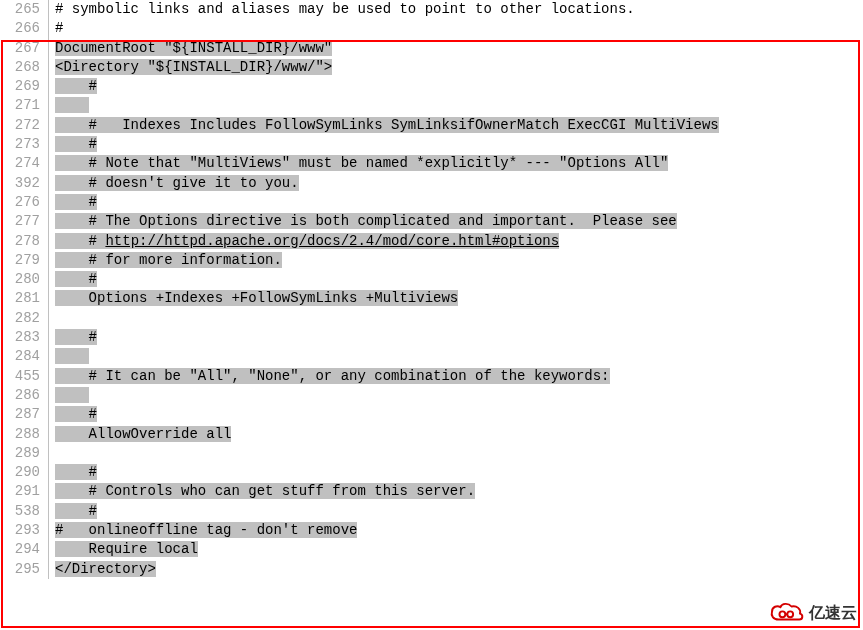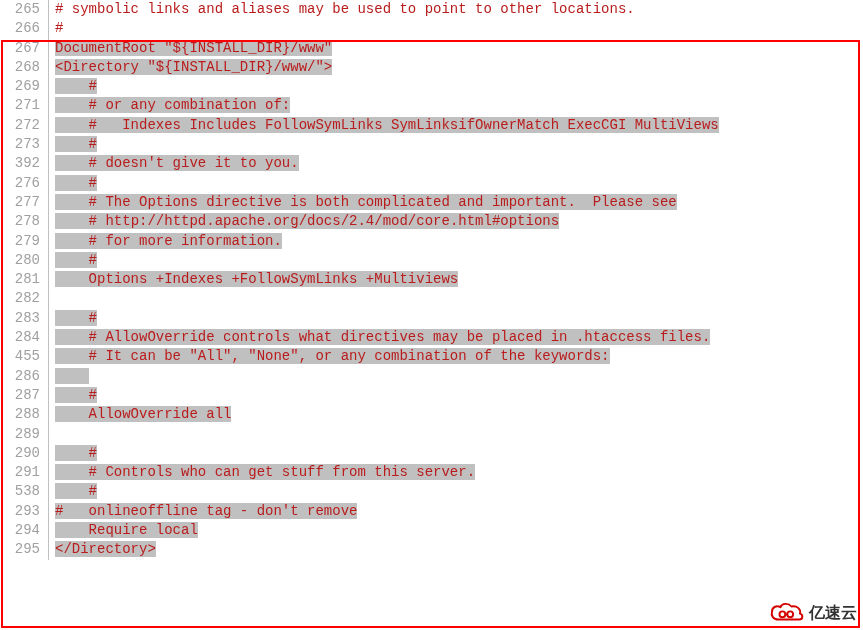--- a/index.html
+++ b/index.html
@@ -32,36 +32,36 @@
       flex-shrink: 0;
       user-select: none;
     }
     .divider {
       width: 1px;
       background: #c0c0c0;
       flex-shrink: 0;
     }
     .code {
       padding-left: 6px;
-      color: #b91c1c;
+      color: #000000;
       flex-grow: 1;
     }
     .hl {
       background: #c0c0c0;
     }
     .red-box {
       position: absolute;
       left: 1px;
       top: 40px;
       width: 859px;
       height: 588px;
       border: 2px solid #ff0000;
       pointer-events: none;
     }
-    .underline { }
+    .underline { text-decoration: underline; }
     .logo {
       position: absolute;
       right: 6px;
       bottom: 4px;
       display: flex;
       align-items: center;
       gap: 4px;
       pointer-events: none;
     }
     .logo-icon {
@@ -77,33 +77,34 @@
   </style>
 </head>
 <body>
 
 <div class="editor">
     <div class="line"><div class="gutter">265</div><div class="divider"></div><div class="code"><span class=""># symbolic links and aliases may be used to point to other locations.</span></div></div>
     <div class="line"><div class="gutter">266</div><div class="divider"></div><div class="code"><span class="">#</span></div></div>
     <div class="line"><div class="gutter">267</div><div class="divider"></div><div class="code"><span class="hl">DocumentRoot "${INSTALL_DIR}/www"</span></div></div>
     <div class="line"><div class="gutter">268</div><div class="divider"></div><div class="code"><span class="hl">&lt;Directory "${INSTALL_DIR}/www/"&gt;</span></div></div>
     <div class="line"><div class="gutter">269</div><div class="divider"></div><div class="code"><span class="hl">    </span><span class="hl">#</span></div></div>
-    <div class="line"><div class="gutter">271</div><div class="divider"></div><div class="code"><span class="hl">    </span><span class="hl"># or any combination of:</span></div></div>
+    <div class="line"><div class="gutter">271</div><div class="divider"></div><div class="code"><span class="hl">    </span></div></div>
     <div class="line"><div class="gutter">272</div><div class="divider"></div><div class="code"><span class="hl">    </span><span class="hl">#   Indexes Includes FollowSymLinks SymLinksifOwnerMatch ExecCGI MultiViews</span></div></div>
     <div class="line"><div class="gutter">273</div><div class="divider"></div><div class="code"><span class="hl">    </span><span class="hl">#</span></div></div>
+    <div class="line"><div class="gutter">274</div><div class="divider"></div><div class="code"><span class="hl">    </span><span class="hl"># Note that "MultiViews" must be named *explicitly* --- "Options All"</span></div></div>
     <div class="line"><div class="gutter">392</div><div class="divider"></div><div class="code"><span class="hl">    </span><span class="hl"># doesn't give it to you.</span></div></div>
     <div class="line"><div class="gutter">276</div><div class="divider"></div><div class="code"><span class="hl">    </span><span class="hl">#</span></div></div>
     <div class="line"><div class="gutter">277</div><div class="divider"></div><div class="code"><span class="hl">    </span><span class="hl"># The Options directive is both complicated and important.  Please see</span></div></div>
     <div class="line"><div class="gutter">278</div><div class="divider"></div><div class="code"><span class="hl">    </span><span class="hl"># </span><span class="hl underline">http://httpd.apache.org/docs/2.4/mod/core.html#options</span></div></div>
     <div class="line"><div class="gutter">279</div><div class="divider"></div><div class="code"><span class="hl">    </span><span class="hl"># for more information.</span></div></div>
     <div class="line"><div class="gutter">280</div><div class="divider"></div><div class="code"><span class="hl">    </span><span class="hl">#</span></div></div>
     <div class="line"><div class="gutter">281</div><div class="divider"></div><div class="code"><span class="hl">    </span><span class="hl">Options +Indexes +FollowSymLinks +Multiviews</span></div></div>
     <div class="line"><div class="gutter">282</div><div class="divider"></div><div class="code"><span class=""></span></div></div>
     <div class="line"><div class="gutter">283</div><div class="divider"></div><div class="code"><span class="hl">    </span><span class="hl">#</span></div></div>
-    <div class="line"><div class="gutter">284</div><div class="divider"></div><div class="code"><span class="hl">    </span><span class="hl"># AllowOverride controls what directives may be placed in .htaccess files.</span></div></div>
+    <div class="line"><div class="gutter">284</div><div class="divider"></div><div class="code"><span class="hl">    </span></div></div>
     <div class="line"><div class="gutter">455</div><div class="divider"></div><div class="code"><span class="hl">    </span><span class="hl"># It can be "All", "None", or any combination of the keywords:</span></div></div>
     <div class="line"><div class="gutter">286</div><div class="divider"></div><div class="code"><span class="hl">    </span></div></div>
     <div class="line"><div class="gutter">287</div><div class="divider"></div><div class="code"><span class="hl">    </span><span class="hl">#</span></div></div>
     <div class="line"><div class="gutter">288</div><div class="divider"></div><div class="code"><span class="hl">    </span><span class="hl">AllowOverride all</span></div></div>
     <div class="line"><div class="gutter">289</div><div class="divider"></div><div class="code"><span class=""></span></div></div>
     <div class="line"><div class="gutter">290</div><div class="divider"></div><div class="code"><span class="hl">    </span><span class="hl">#</span></div></div>
     <div class="line"><div class="gutter">291</div><div class="divider"></div><div class="code"><span class="hl">    </span><span class="hl"># Controls who can get stuff from this server.</span></div></div>
     <div class="line"><div class="gutter">538</div><div class="divider"></div><div class="code"><span class="hl">    </span><span class="hl">#</span></div></div>
     <div class="line"><div class="gutter">293</div><div class="divider"></div><div class="code"><span class="hl">#   onlineoffline tag - don't remove</span></div></div>
     <div class="line"><div class="gutter">294</div><div class="divider"></div><div class="code"><span class="hl">    </span><span class="hl">Require local</span></div></div>

